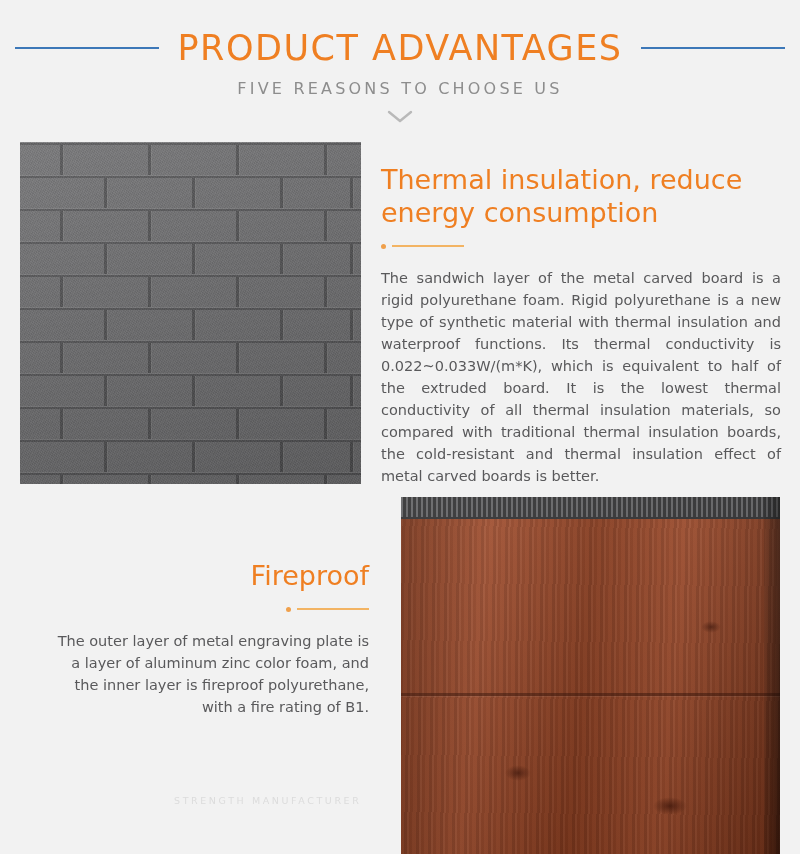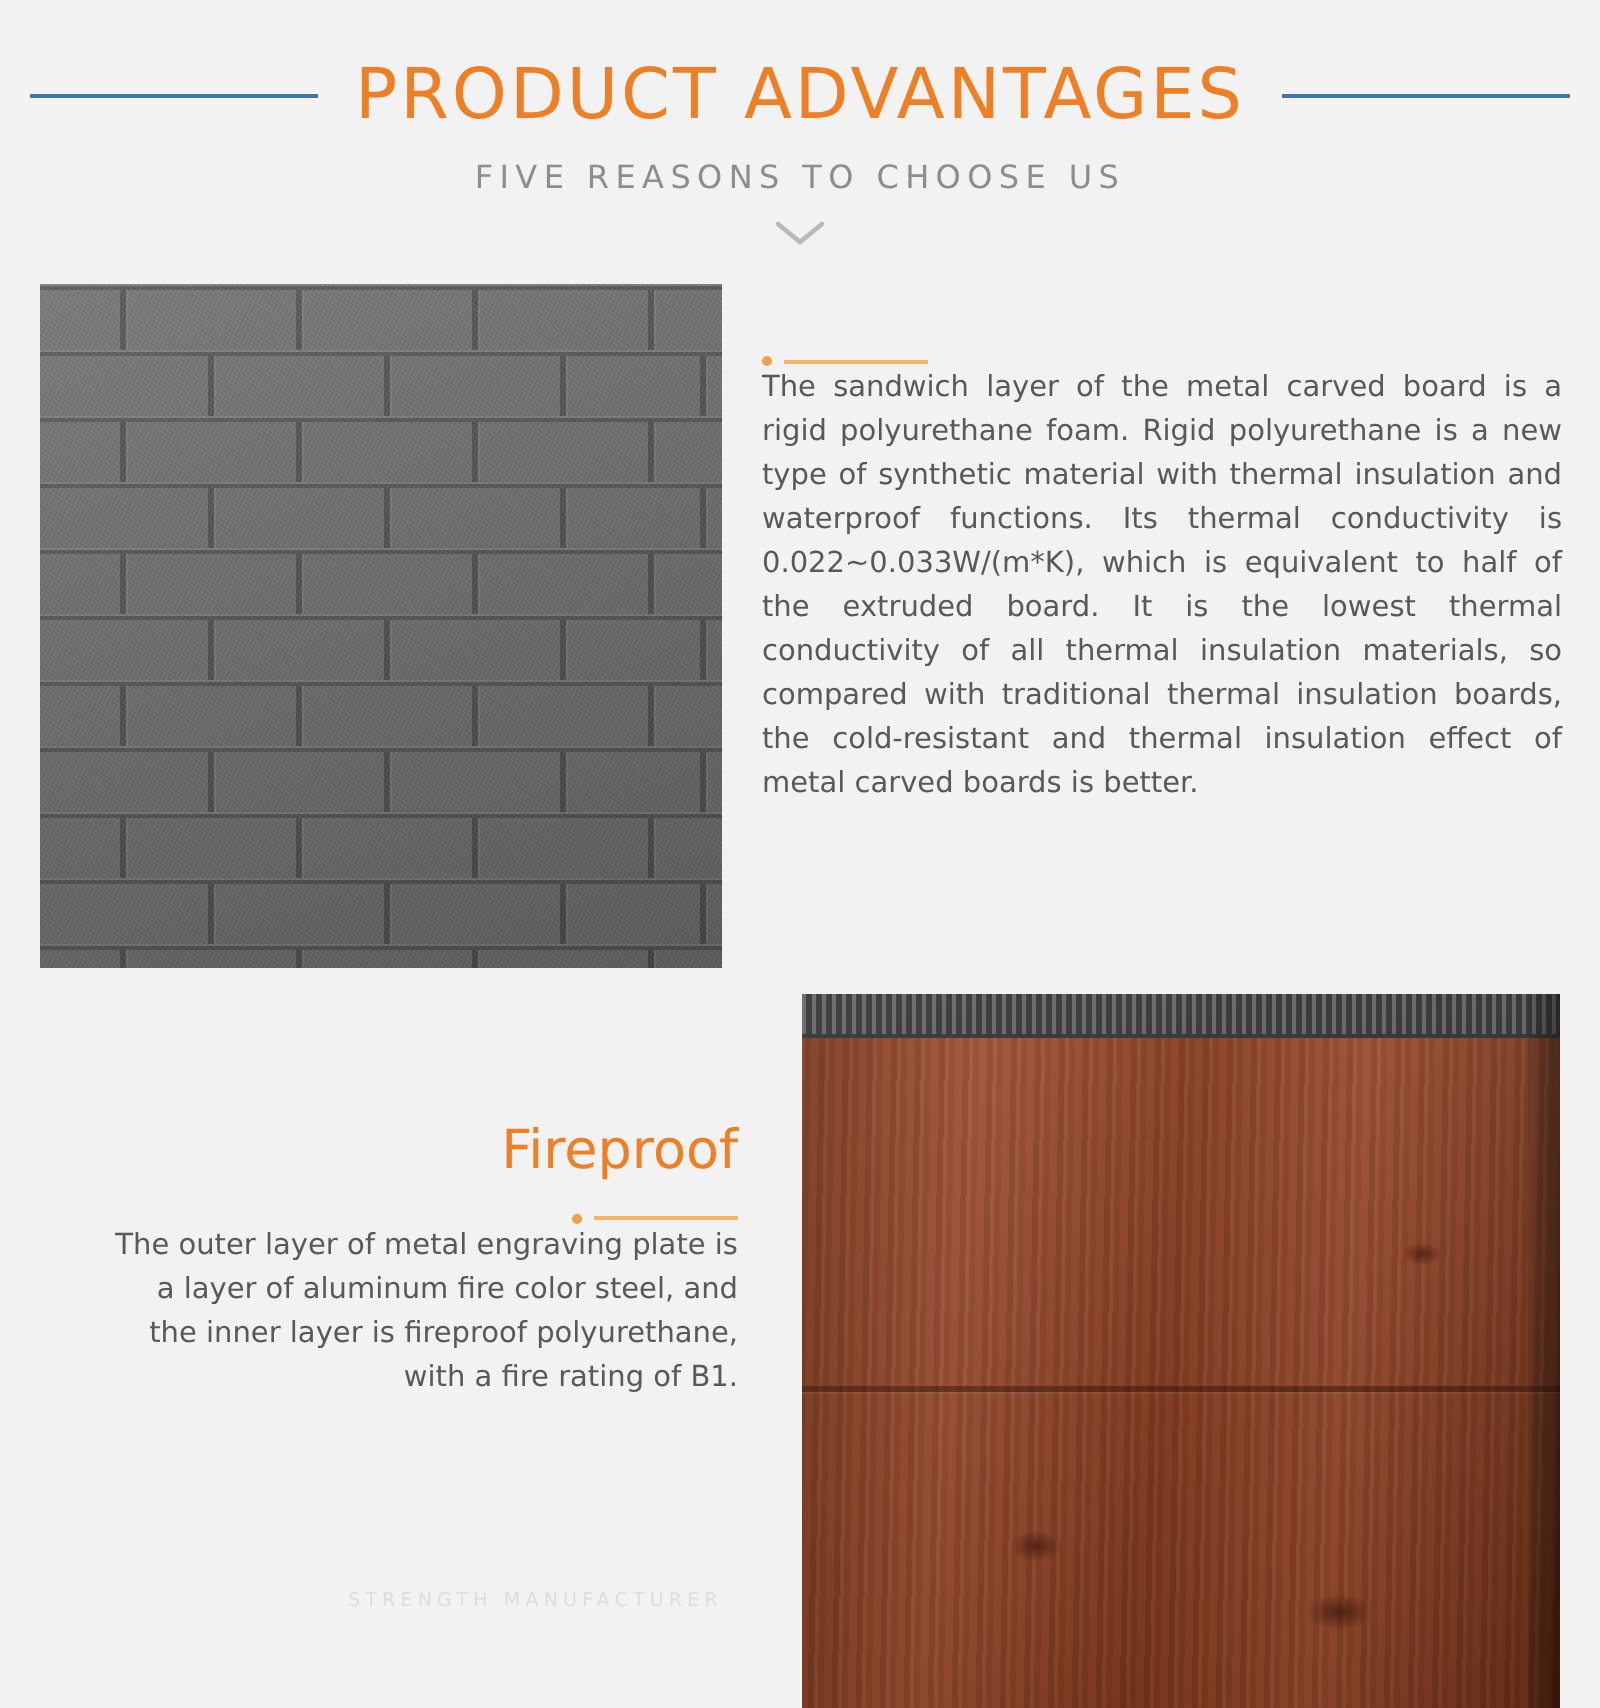--- a/index.html
+++ b/index.html
@@ -147,20 +147,21 @@
     background: #f0a04b;
     flex: none;
   }
   .divider .line {
     height: 2px;
     background: #f3b463;
     width: 72px;
     flex: none;
   }
   .body-text {
+    margin-top: 18px;
     color: #59595b;
     font-size: 14.5px;
     line-height: 1.52;
     text-align: justify;
     font-family: "DejaVu Sans", sans-serif;
   }
 
   
   .sec2-text {
     position: absolute;
@@ -334,34 +335,35 @@
           <div class="brick-v" style="left:128px"></div>
           <div class="brick-v" style="left:216px"></div>
           <div class="brick-v" style="left:304px"></div>
         </div>
     </div>
     <div class="grain"></div>
     <div class="img-shade"></div>
   </div>
 
   <div class="sec1-text">
+    <div class="heading">Thermal insulation, reduce energy consumption</div>
     <div class="divider">
       <div class="dot"></div>
       <div class="line"></div>
     </div>
     <div class="body-text">The sandwich layer of the metal carved board is a rigid polyurethane foam. Rigid polyurethane is a new type of synthetic material with thermal insulation and waterproof functions. Its thermal conductivity is 0.022~0.033W/(m*K), which is equivalent to half of the extruded board. It is the lowest thermal conductivity of all thermal insulation materials, so compared with traditional thermal insulation boards, the cold-resistant and thermal insulation effect of metal carved boards is better.</div>
   </div>
 
   <div class="sec2-text">
     <div class="heading">Fireproof</div>
     <div class="divider">
       <div class="dot"></div>
       <div class="line"></div>
     </div>
-    <div class="body-text">The outer layer of metal engraving plate is a layer of aluminum fire color steel, and the inner layer is fireproof polyurethane, with a fire rating of B1.</div>
+    <div class="body-text">The outer layer of metal engraving plate is a layer of aluminum zinc color foam, and the inner layer is fireproof polyurethane, with a fire rating of B1.</div>
   </div>
 
   <div class="sec2-img">
     <div class="wood"></div>
     <div class="wood-seam" style="top:196px"></div>
     <div class="wood-knot" style="left:104px; top:268px"></div>
     <div class="wood-knot" style="left:252px; top:300px; width:34px; height:18px"></div>
     <div class="wood-knot" style="left:300px; top:124px; width:20px; height:12px"></div>
     <div class="panel-top"></div>
     <div class="panel-edge-right"></div>

